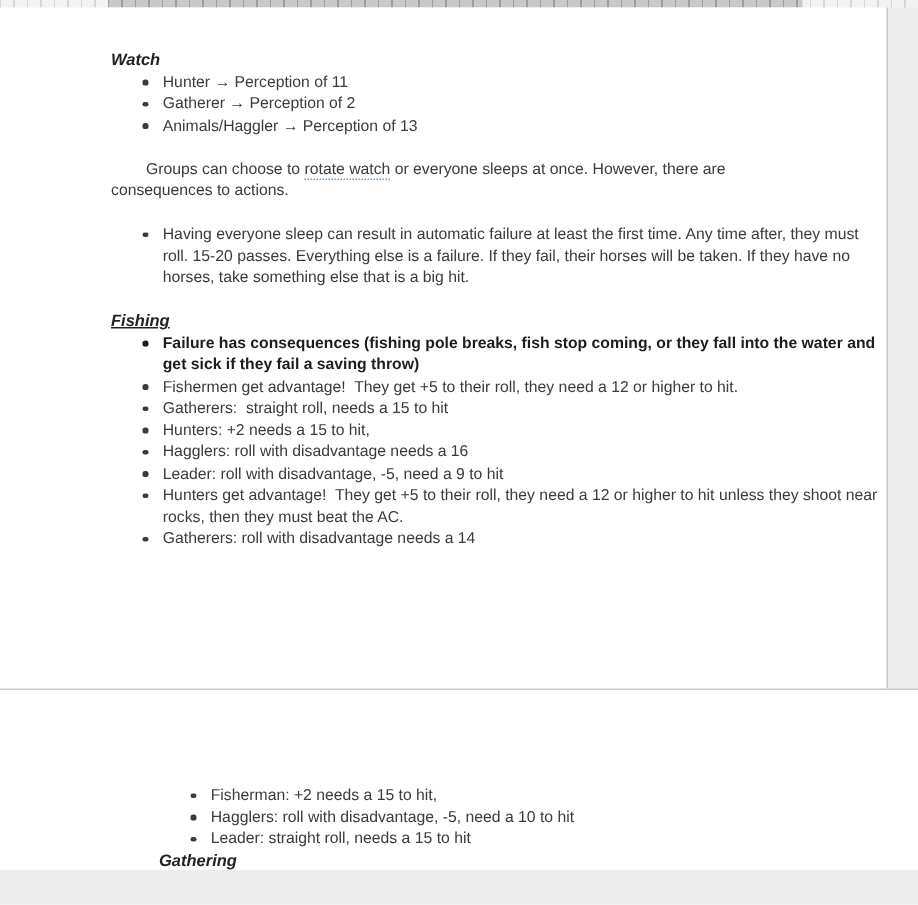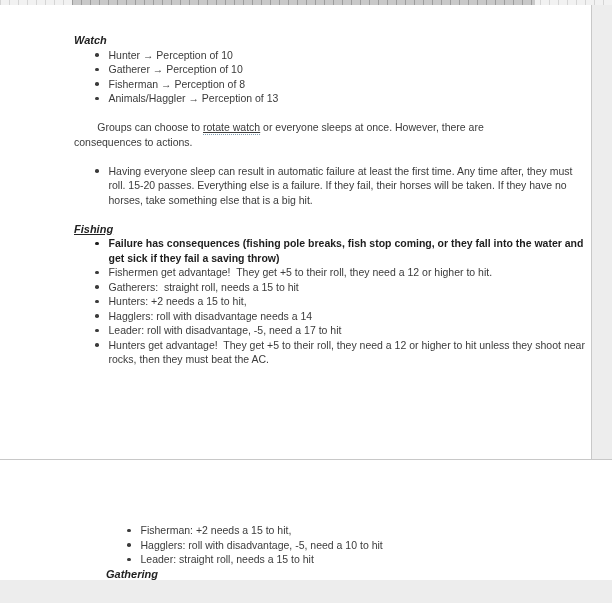--- a/index.html
+++ b/index.html
@@ -77,48 +77,43 @@
     background: #3b3b3b;
     margin: 5.5px 10px 0 21px;
   }
   .bullet .text { width: 480px; }
   .bullet.bold .text, .bullet.bold .dot { font-weight: bold; }
   .bullet.bold .text { color: #1d1d1d; }
   .bullet.bold .dot { background: #1d1d1d; }
   .underl {
     border-bottom: 1px dotted #7e9db5;
     padding-bottom: 0.5px;
-    text-decoration: underline;
   }
 </style>
 </head>
 <body>
 
 <div class="viewport">
 
   <div class="ruler">
     <div class="ruler-band"></div>
   </div>
 
   <div class="page page1">
     <div class="content content1">
 
       <div class="line heading">Watch</div>
 
       <div class="line bullet">
         <span class="dot"></span>
-        <span class="text">Hunter → Perception of 10</span>
+        <span class="text">Hunter → Perception of 11</span>
       </div>
       <div class="line bullet">
         <span class="dot"></span>
-        <span class="text">Gatherer → Perception of 10</span>
-      </div>
-      <div class="line bullet">
-        <span class="dot"></span>
-        <span class="text">Fisherman → Perception of 8</span>
+        <span class="text">Gatherer → Perception of 2</span>
       </div>
       <div class="line bullet">
         <span class="dot"></span>
         <span class="text">Animals/Haggler → Perception of 13</span>
       </div>
 
       <div class="line para">
         <span>Groups can choose to </span><span class="underl">rotate watch</span><span> or everyone sleeps at once. However, there are consequences to actions.</span>
       </div>
 
@@ -140,31 +135,35 @@
       <div class="line bullet">
         <span class="dot"></span>
         <span class="text">Gatherers:  straight roll, needs a 15 to hit</span>
       </div>
       <div class="line bullet">
         <span class="dot"></span>
         <span class="text">Hunters: +2 needs a 15 to hit,</span>
       </div>
       <div class="line bullet">
         <span class="dot"></span>
-        <span class="text">Hagglers: roll with disadvantage needs a 14</span>
+        <span class="text">Hagglers: roll with disadvantage needs a 16</span>
       </div>
       <div class="line bullet">
         <span class="dot"></span>
-        <span class="text">Leader: roll with disadvantage, -5, need a 17 to hit</span>
+        <span class="text">Leader: roll with disadvantage, -5, need a 9 to hit</span>
       </div>
 
 
       <div class="line bullet">
         <span class="dot"></span>
         <span class="text">Hunters get advantage!  They get +5 to their roll, they need a 12 or higher to hit unless they shoot near rocks, then they must beat the AC.</span>
+      </div>
+      <div class="line bullet">
+        <span class="dot"></span>
+        <span class="text">Gatherers: roll with disadvantage needs a 14</span>
       </div>
 
     </div>
   </div>
 
   <div class="page-gap"></div>
 
   <div class="page page2">
     <div class="content content2">
 

